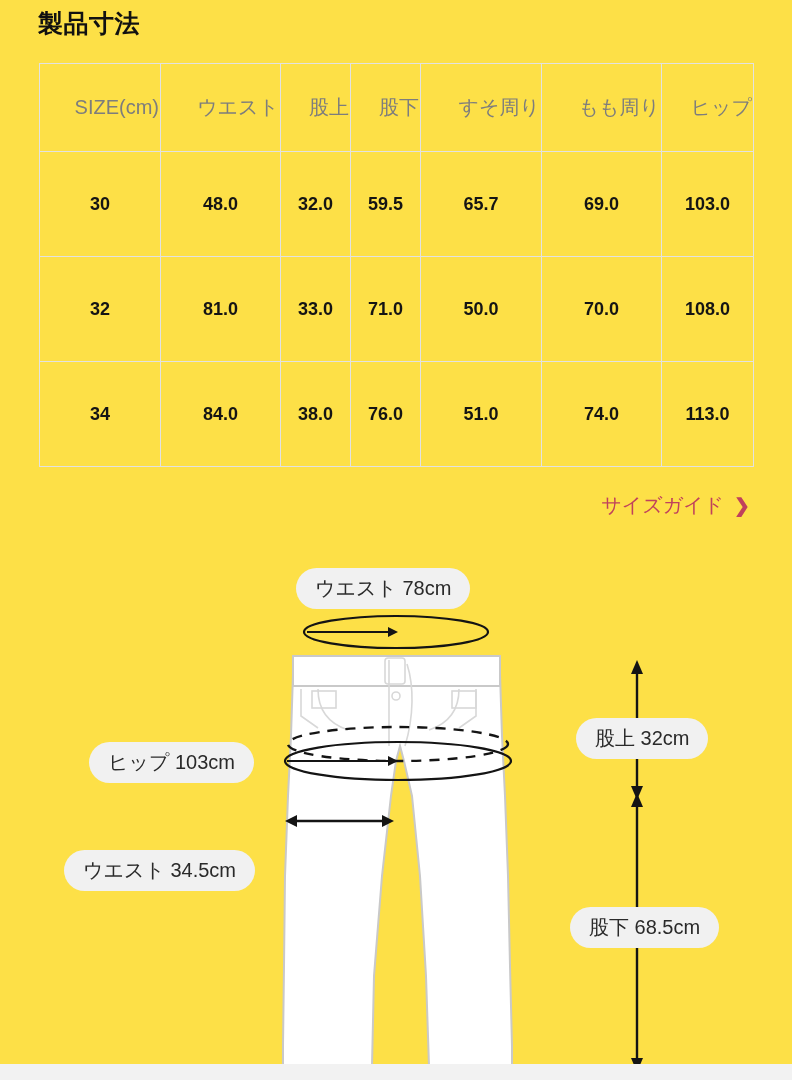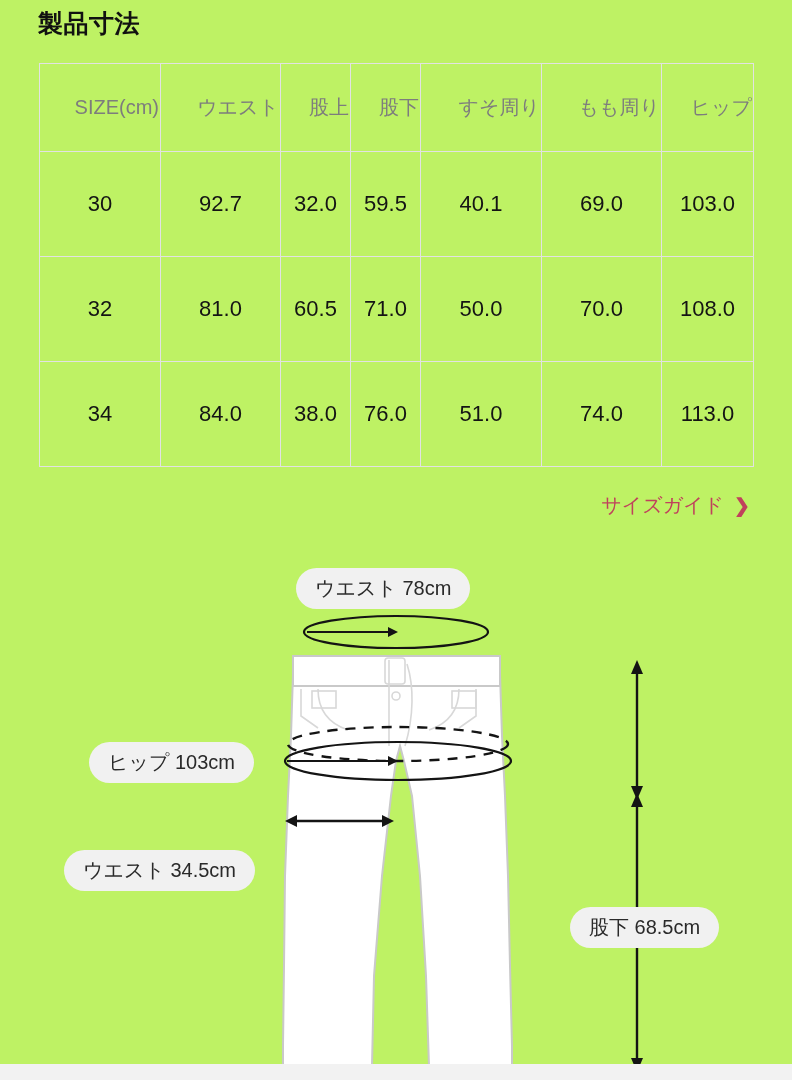--- a/index.html
+++ b/index.html
@@ -10,21 +10,21 @@
     height: 1080px;
     background: #ffffff;
     font-family: "Liberation Sans", sans-serif;
     color: #1a1a1a;
     overflow: hidden;
   }
   .page {
     position: relative;
     width: 792px;
     height: 1080px;
-    background: #bef264;
+    background: #fde047;
     overflow: hidden;
   }
 
   
   .section-title {
     position: absolute;
     left: 38px;
     top: -14px;
     font-size: 25px;
     font-weight: bold;
@@ -49,23 +49,23 @@
   }
   .size-table thead th {
     height: 88px;
     color: #7d7d7d;
     font-weight: normal;
     font-size: 20px;
     text-align: right;
   }
   .size-table tbody td {
     height: 105px;
-    font-weight: normal;
+    font-weight: bold;
     color: #141414;
-    font-size: 22px;
+    font-size: 18px;
   }
   .col-size   { width: 121px; }
   .col-waist  { width: 120px; }
   .col-rise   { width: 70px; }
   .col-inseam { width: 70px; margin-left: 37px; }
   .col-hem    { width: 121px; }
   .col-thigh  { width: 120px; }
   .col-hip    { width: 92px; }
 
   
@@ -138,31 +138,31 @@
         <th class="col-rise">股上</th>
         <th class="col-inseam">股下</th>
         <th class="col-hem">すそ周り</th>
         <th class="col-thigh">もも周り</th>
         <th class="col-hip">ヒップ</th>
       </tr>
     </thead>
     <tbody>
       <tr>
         <td>30</td>
-        <td>92.7</td>
+        <td>48.0</td>
         <td>32.0</td>
         <td>59.5</td>
-        <td>40.1</td>
+        <td>65.7</td>
         <td>69.0</td>
         <td>103.0</td>
       </tr>
       <tr>
         <td>32</td>
         <td>81.0</td>
-        <td>60.5</td>
+        <td>33.0</td>
         <td>71.0</td>
         <td>50.0</td>
         <td>70.0</td>
         <td>108.0</td>
       </tr>
       <tr>
         <td>34</td>
         <td>84.0</td>
         <td>38.0</td>
         <td>76.0</td>
@@ -226,17 +226,18 @@
       <g>
         <line x1="637" y1="258" x2="637" y2="515" stroke="#141414" stroke-width="2.4"></line>
         <polygon points="637,247 631,261 643,261" fill="#141414"></polygon>
         <polygon points="637,526 631,512 643,512" fill="#141414"></polygon>
       </g>
     </svg>
 
     <div class="pill pill-waist">ウエスト  78cm</div>
     <div class="pill pill-hip">ヒップ  103cm</div>
     <div class="pill pill-thigh">ウエスト  34.5cm</div>
+    <div class="pill pill-rise">股上  32cm</div>
     <div class="pill pill-inseam">股下  68.5cm</div>
   </div>
 
   <div class="bottom-strip"></div>
 </div>
 
 </body></html>

